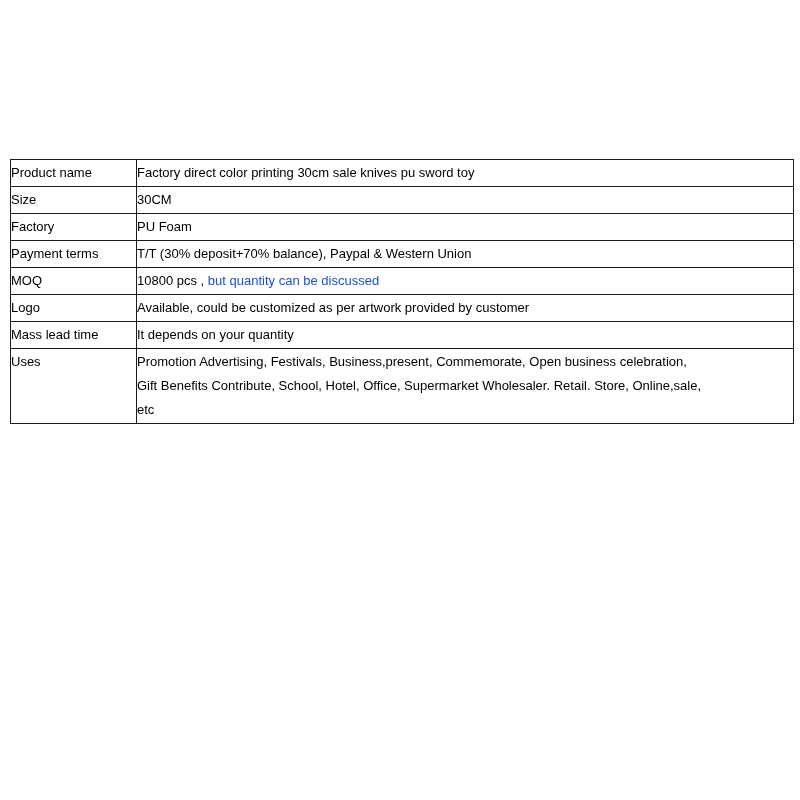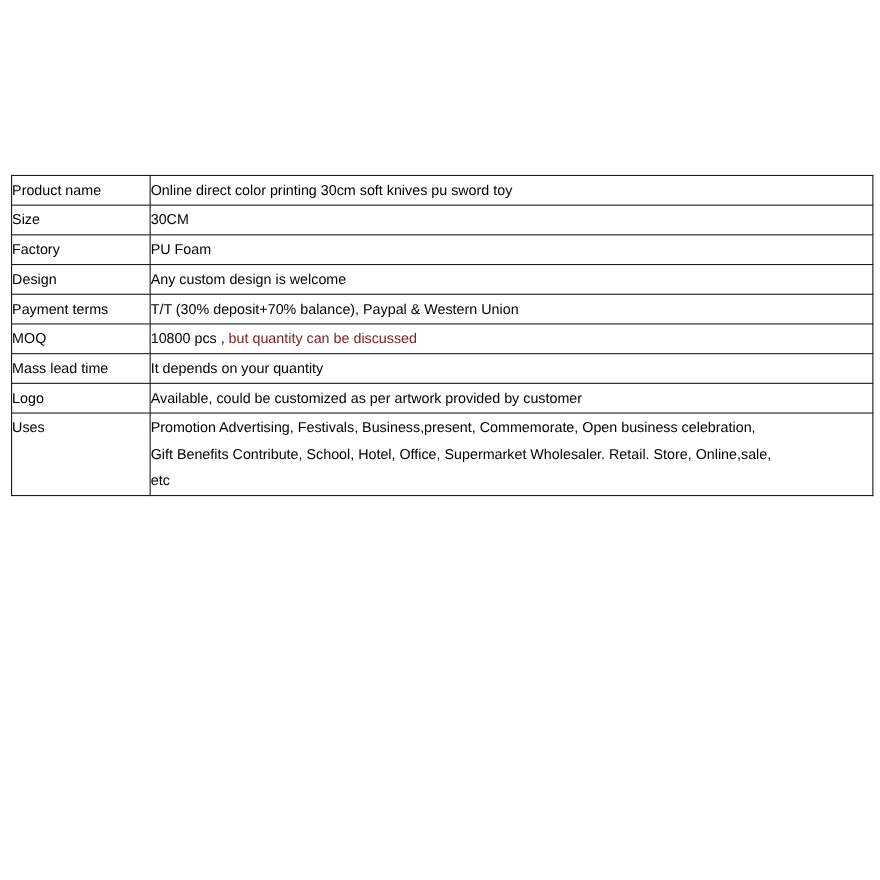--- a/index.html
+++ b/index.html
@@ -21,35 +21,35 @@
   }
   table.spec-table td {
     border: 1px solid #1c1c1c;
     vertical-align: top;
     font-size: 13px;
     padding: 1px 0 1px 0;
   }
   td.label { width: 126px; padding-left: 8px; }
   td.value { padding-left: 10px; }
   .line { height: 24px; line-height: 24px; white-space: nowrap; overflow: hidden; }
-  .red { color: #7f1d1d; }
+  .red { color: #1d4ed8; }
 </style>
 </head>
 <body>
 
 <div class="page">
   <table class="spec-table">
 
     <tbody>
         <tr>
       <td class="label">
         <div class="line">Product name</div>
       </td>
       <td class="value">
-        <div class="line">Online direct color printing 30cm soft knives pu sword toy</div>
+        <div class="line">Factory direct color printing 30cm sale knives pu sword toy</div>
       </td>
     </tr>
 
 
     <tr>
       <td class="label">
         <div class="line">Size</div>
       </td>
       <td class="value">
         <div class="line">30CM</div>
@@ -60,28 +60,20 @@
       <td class="label">
         <div class="line">Factory</div>
       </td>
       <td class="value">
         <div class="line">PU Foam</div>
       </td>
     </tr>
 
 
 
-    <tr>
-      <td class="label">
-        <div class="line">Design</div>
-      </td>
-      <td class="value">
-        <div class="line">Any custom design is welcome</div>
-      </td>
-    </tr>
 
 
     <tr>
       <td class="label">
         <div class="line">Payment terms</div>
       </td>
       <td class="value">
         <div class="line">T/T (30% deposit+70% balance), Paypal &amp; Western Union</div>
       </td>
     </tr>
@@ -92,33 +84,33 @@
       </td>
       <td class="value">
         <div class="line">
           <span>10800 pcs , </span><span class="red">but quantity can be discussed</span>
         </div>
       </td>
     </tr>
 
     <tr>
       <td class="label">
-        <div class="line">Mass lead time</div>
+        <div class="line">Logo</div>
       </td>
       <td class="value">
-        <div class="line">It depends on your quantity</div>
+        <div class="line">Available, could be customized as per artwork provided by customer</div>
       </td>
     </tr>
 
     <tr>
       <td class="label">
-        <div class="line">Logo</div>
+        <div class="line">Mass lead time</div>
       </td>
       <td class="value">
-        <div class="line">Available, could be customized as per artwork provided by customer</div>
+        <div class="line">It depends on your quantity</div>
       </td>
     </tr>
 
     <tr>
       <td class="label">
         <div class="line">Uses</div>
       </td>
       <td class="value">
         <div class="line">Promotion Advertising, Festivals, Business,present, Commemorate, Open business celebration,</div>
         <div class="line">Gift Benefits Contribute, School, Hotel, Office, Supermarket Wholesaler. Retail. Store, Online,sale,</div>

